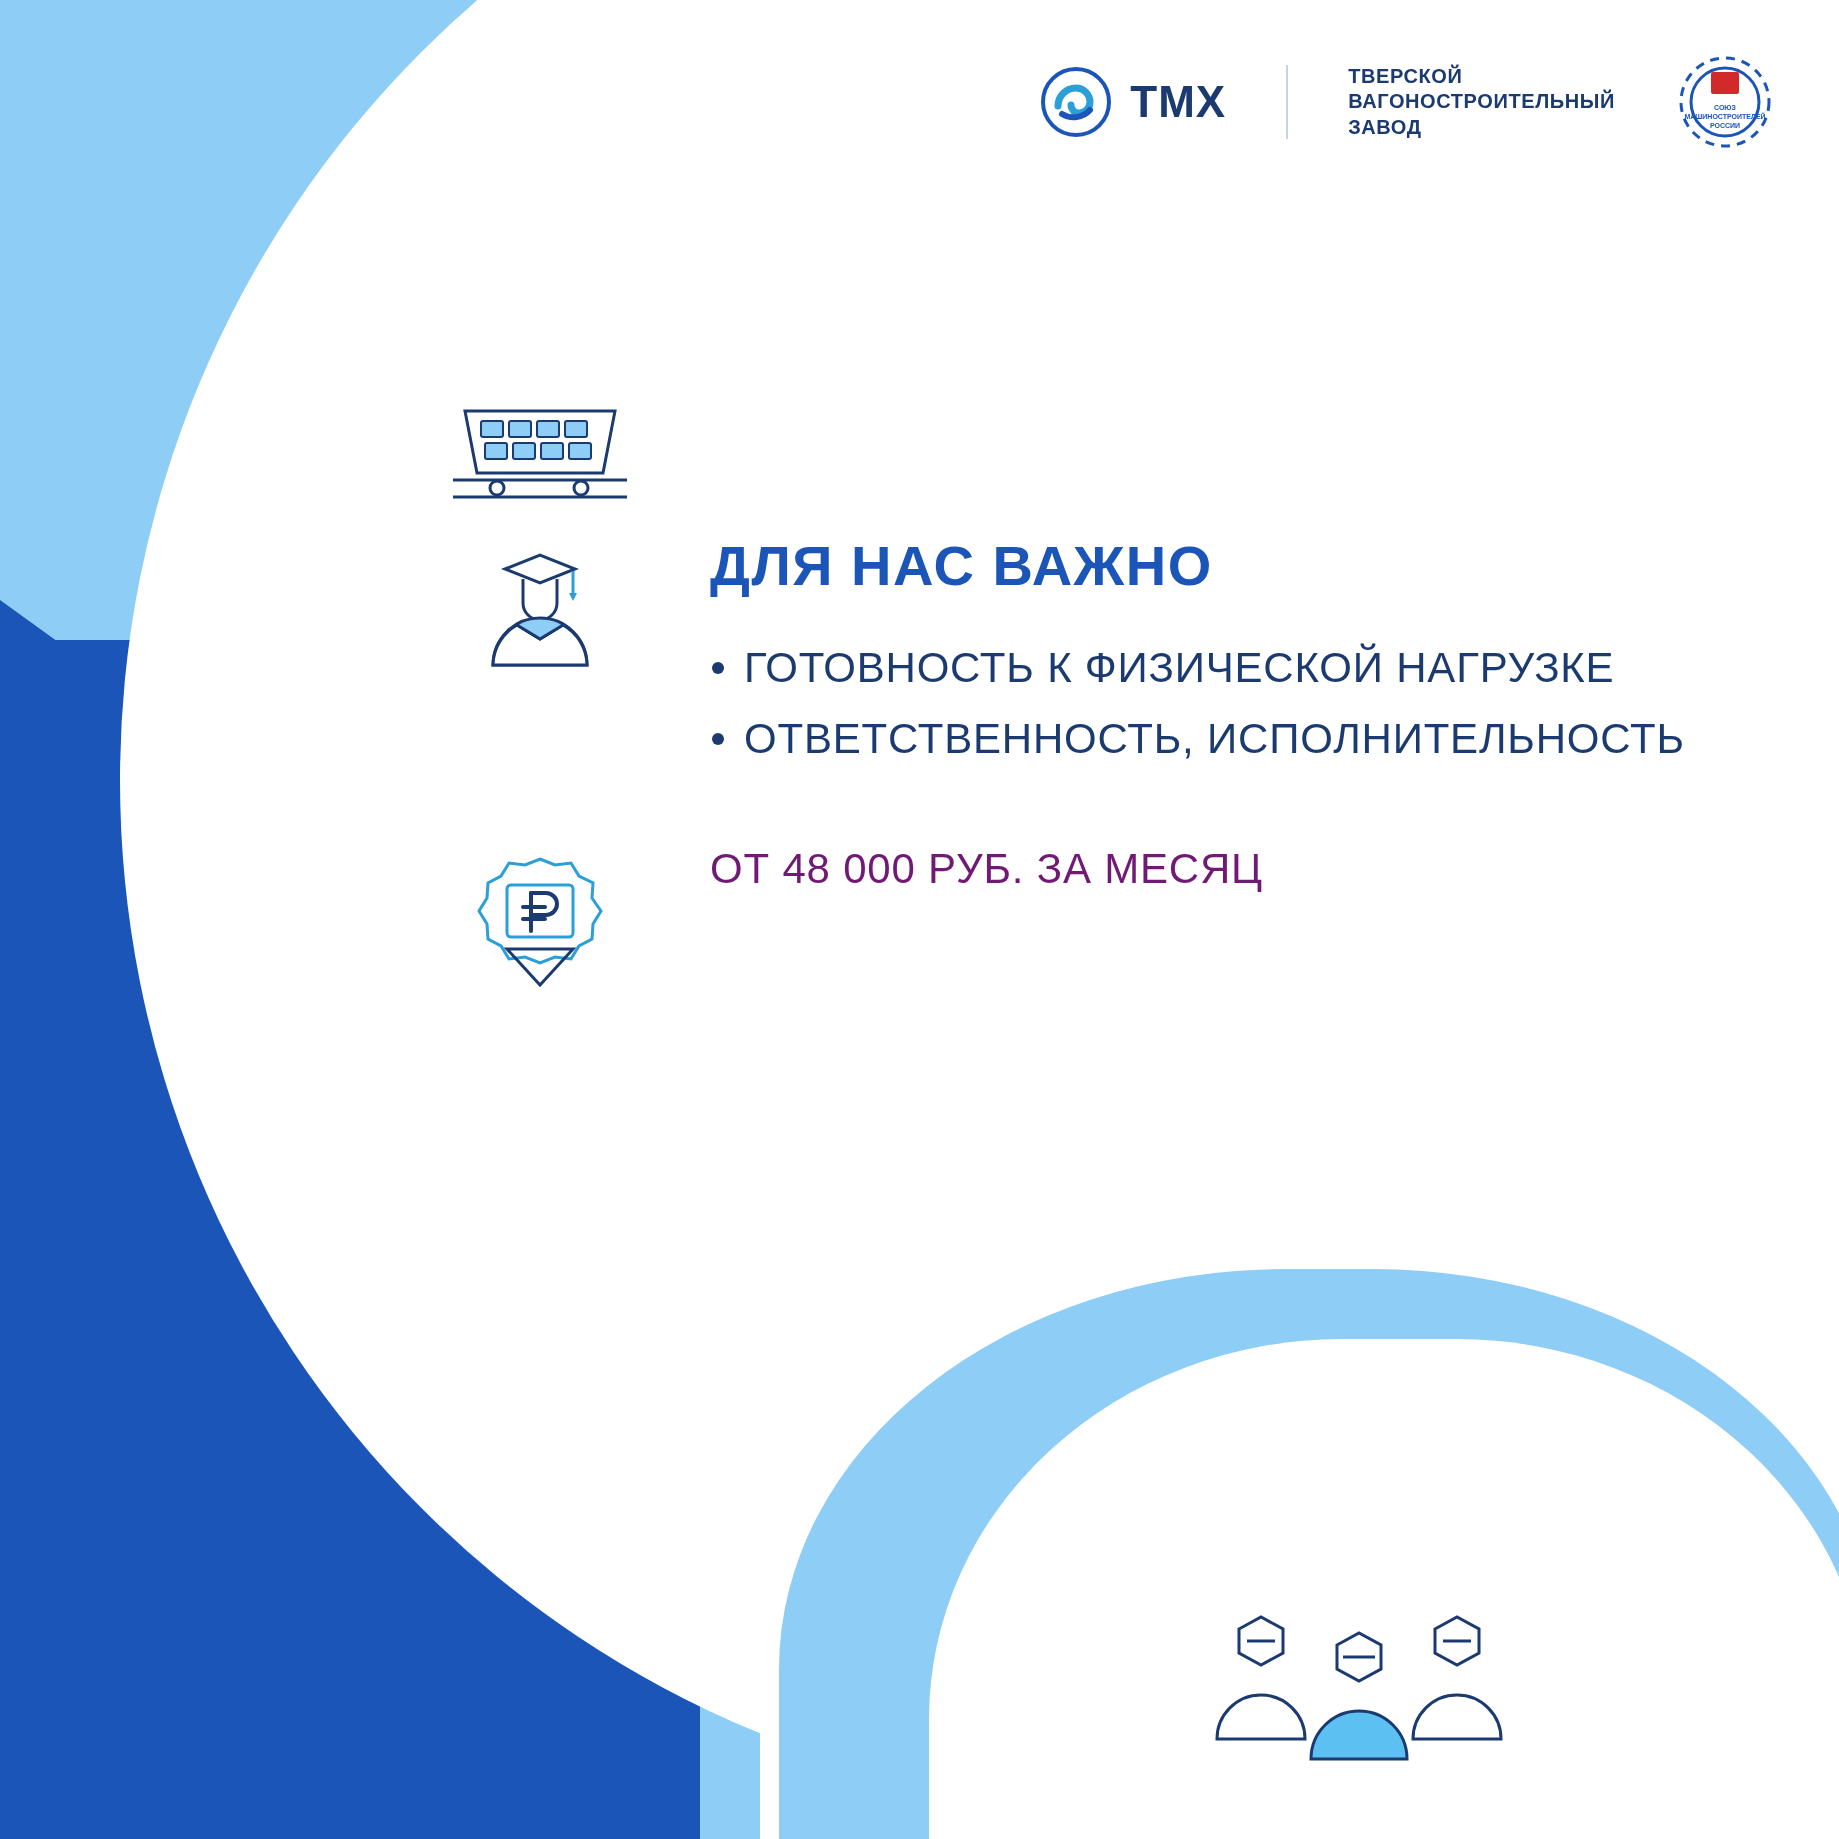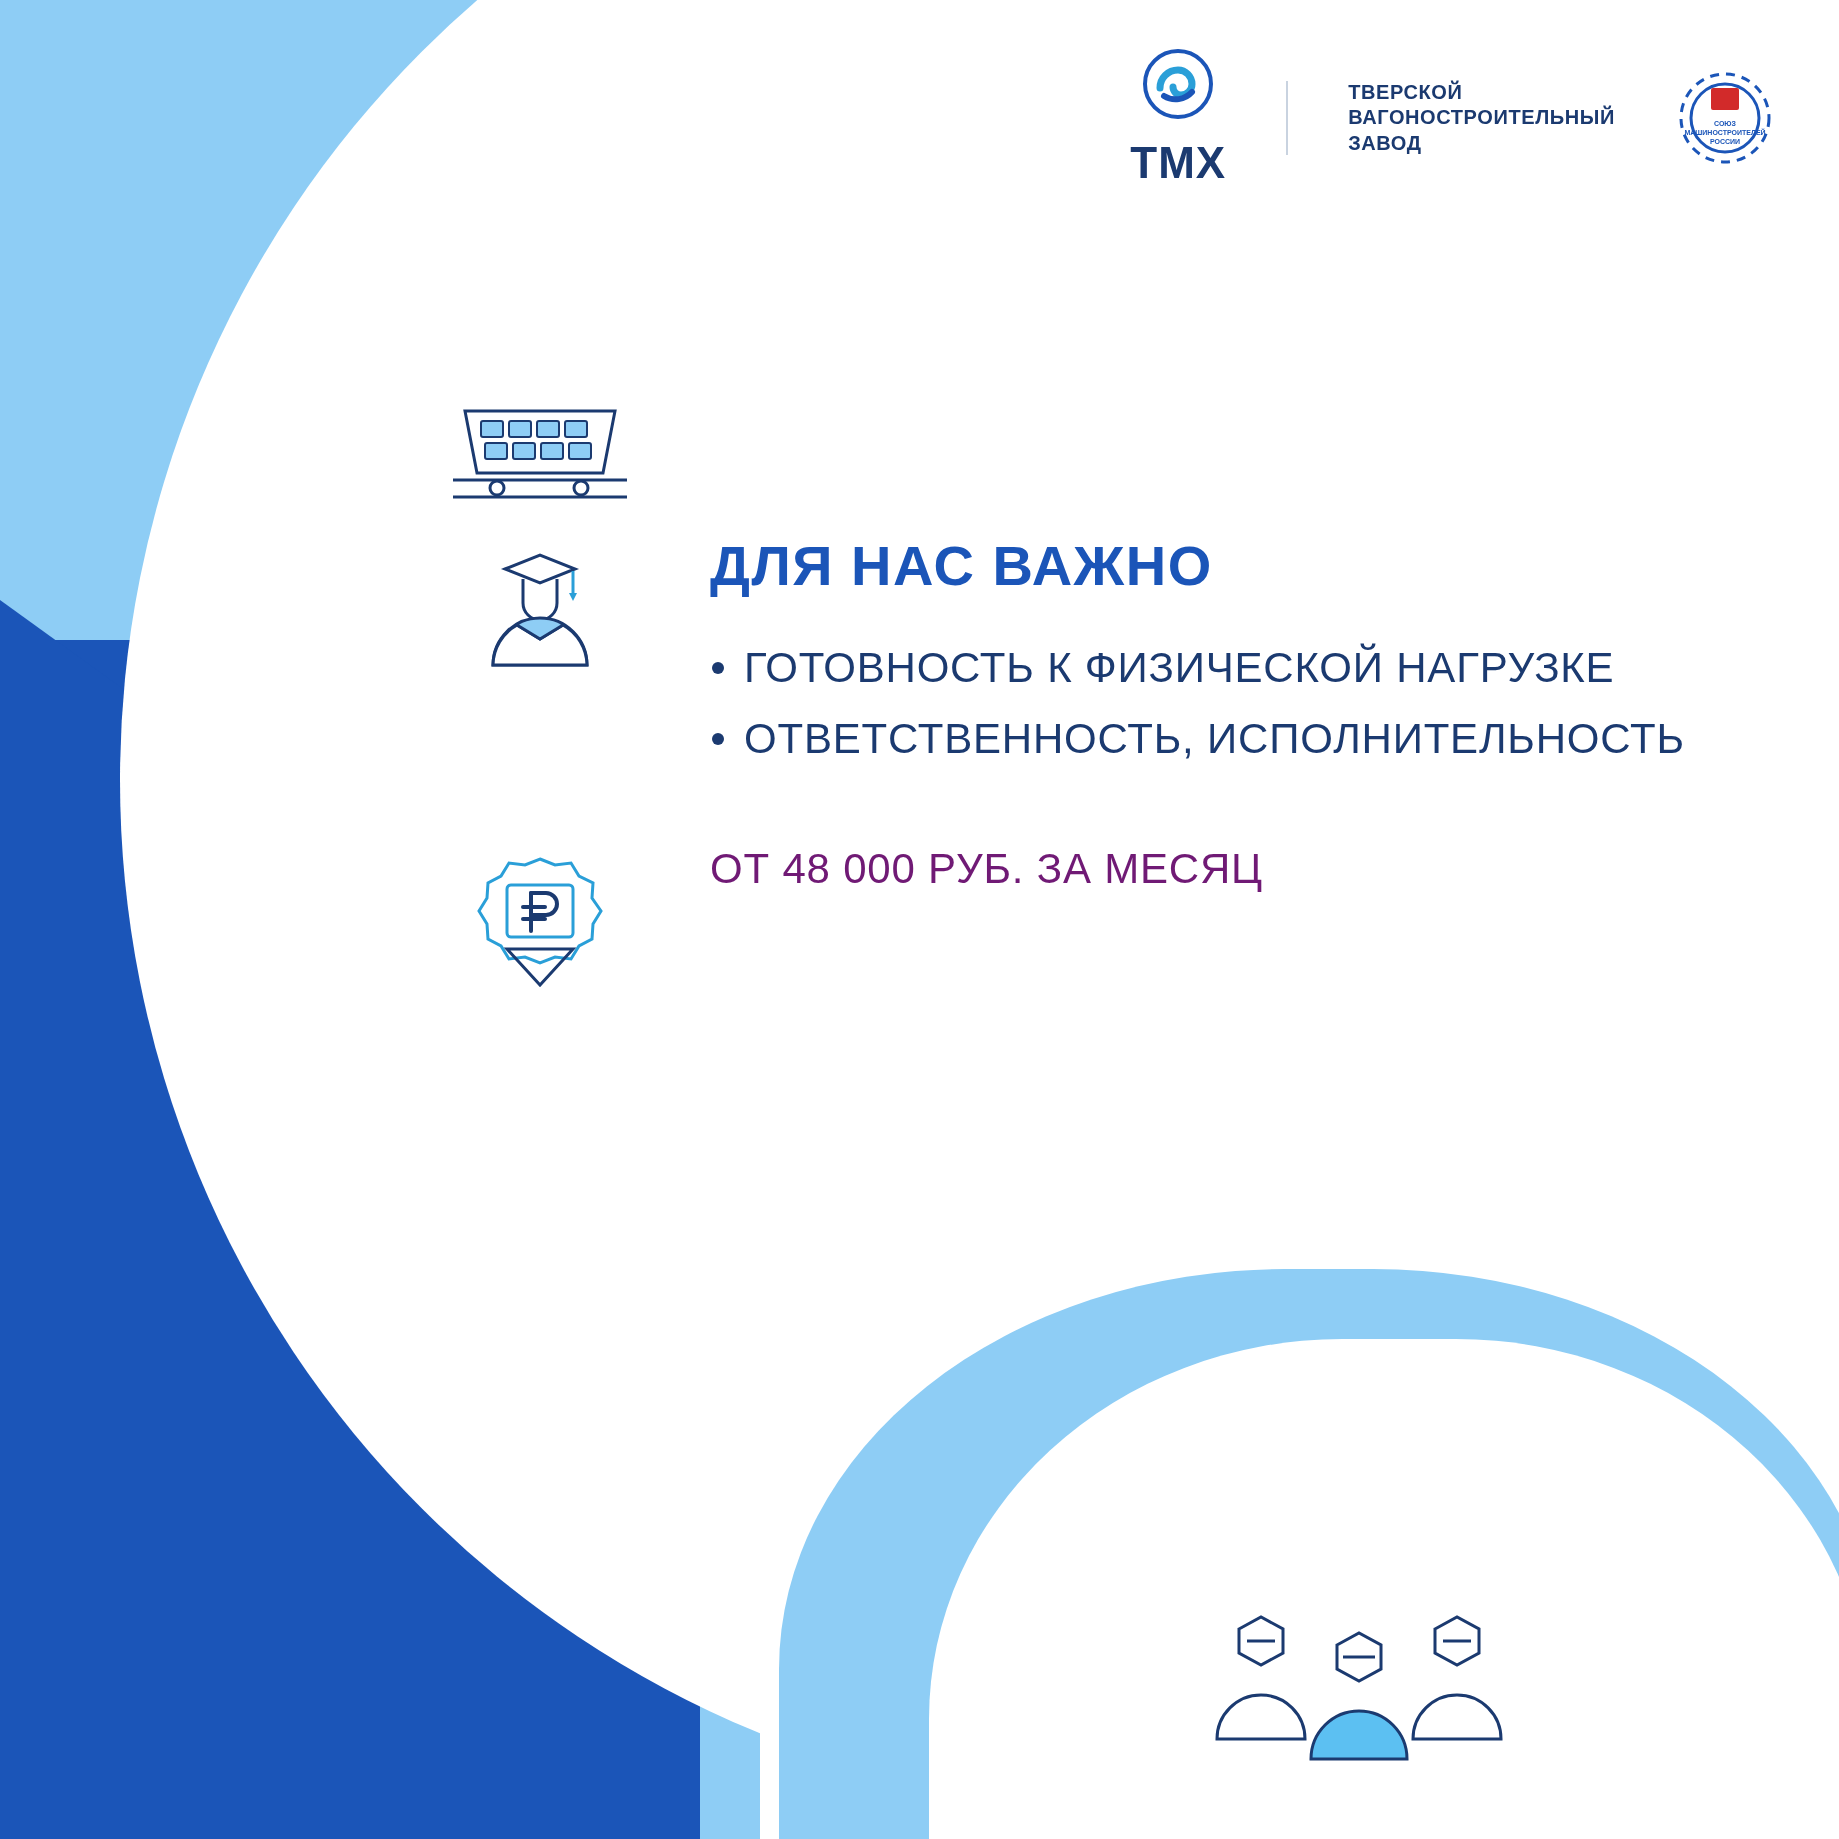--- a/index.html
+++ b/index.html
@@ -97,21 +97,20 @@
     top: 48px;
     right: 60px;
     display: flex;
     align-items: center;
     gap: 34px;
   }
   .tmx-logo {
     display: flex;
     align-items: center;
     gap: 18px;
-    flex-direction: column;
   }
   .tmx-mark {
     width: 72px;
     height: 72px;
   }
   .tmx-text {
     font-size: 44px;
     font-weight: 700;
     color: #1b3a70;
     letter-spacing: 1px;

